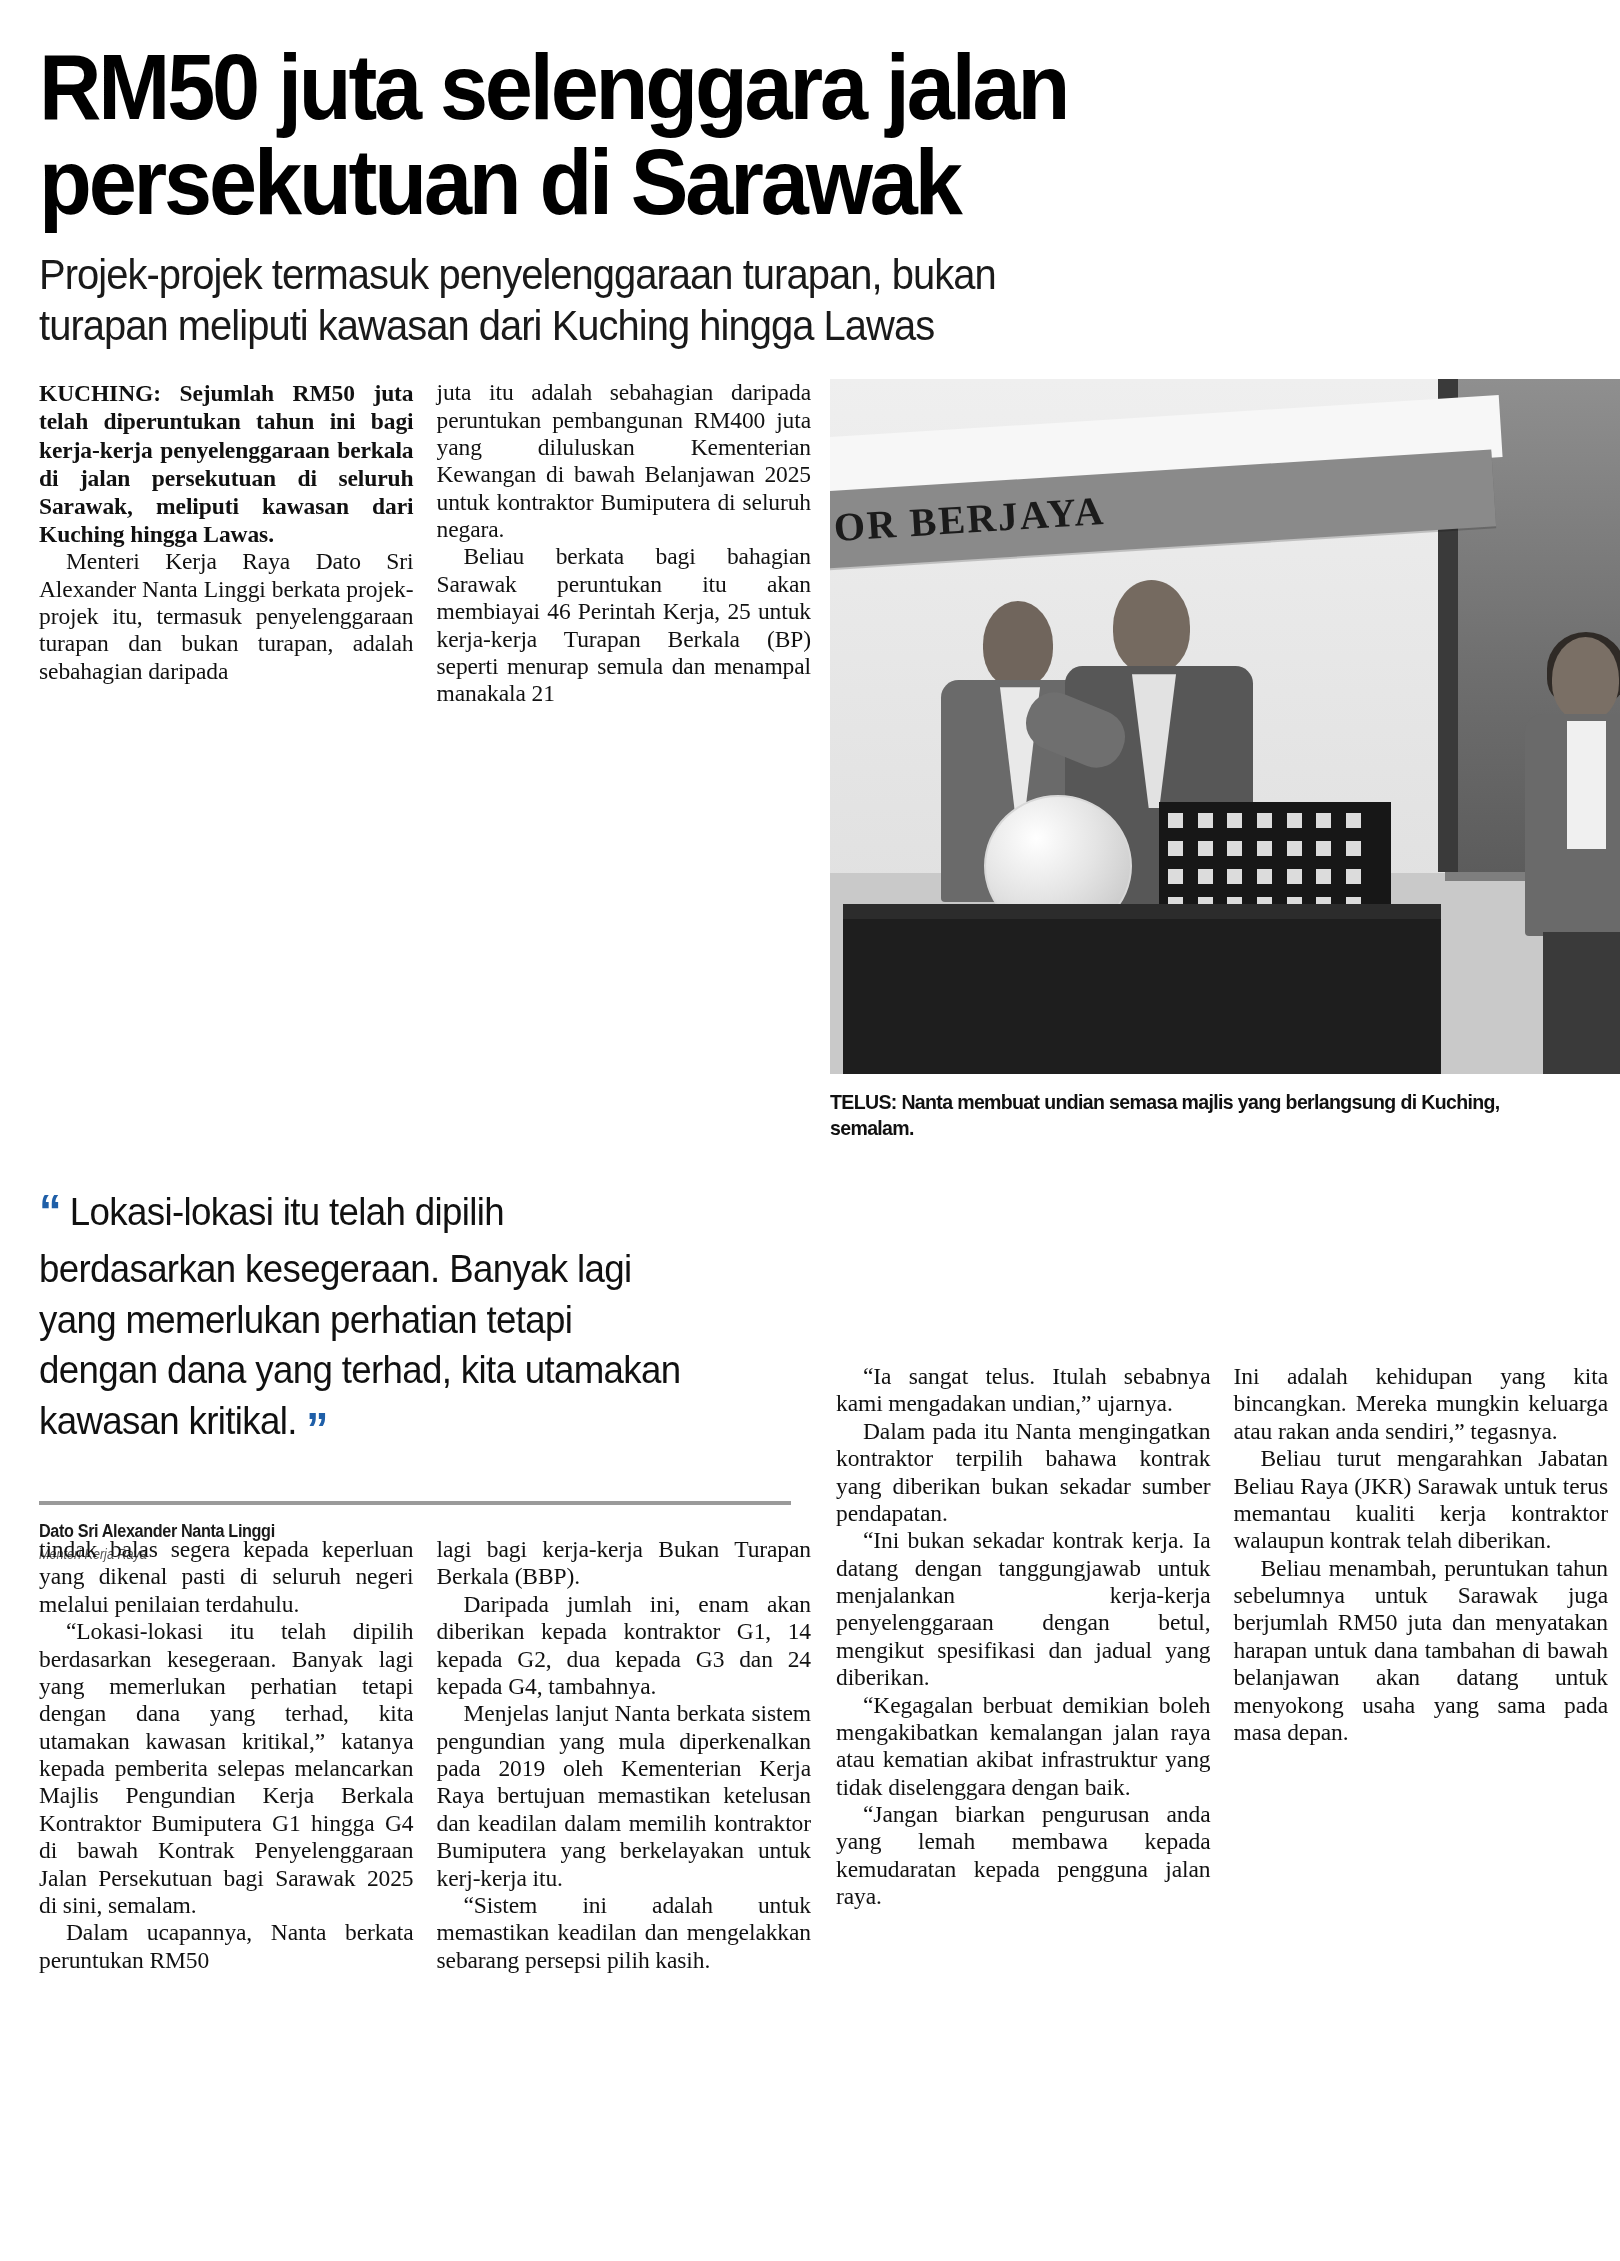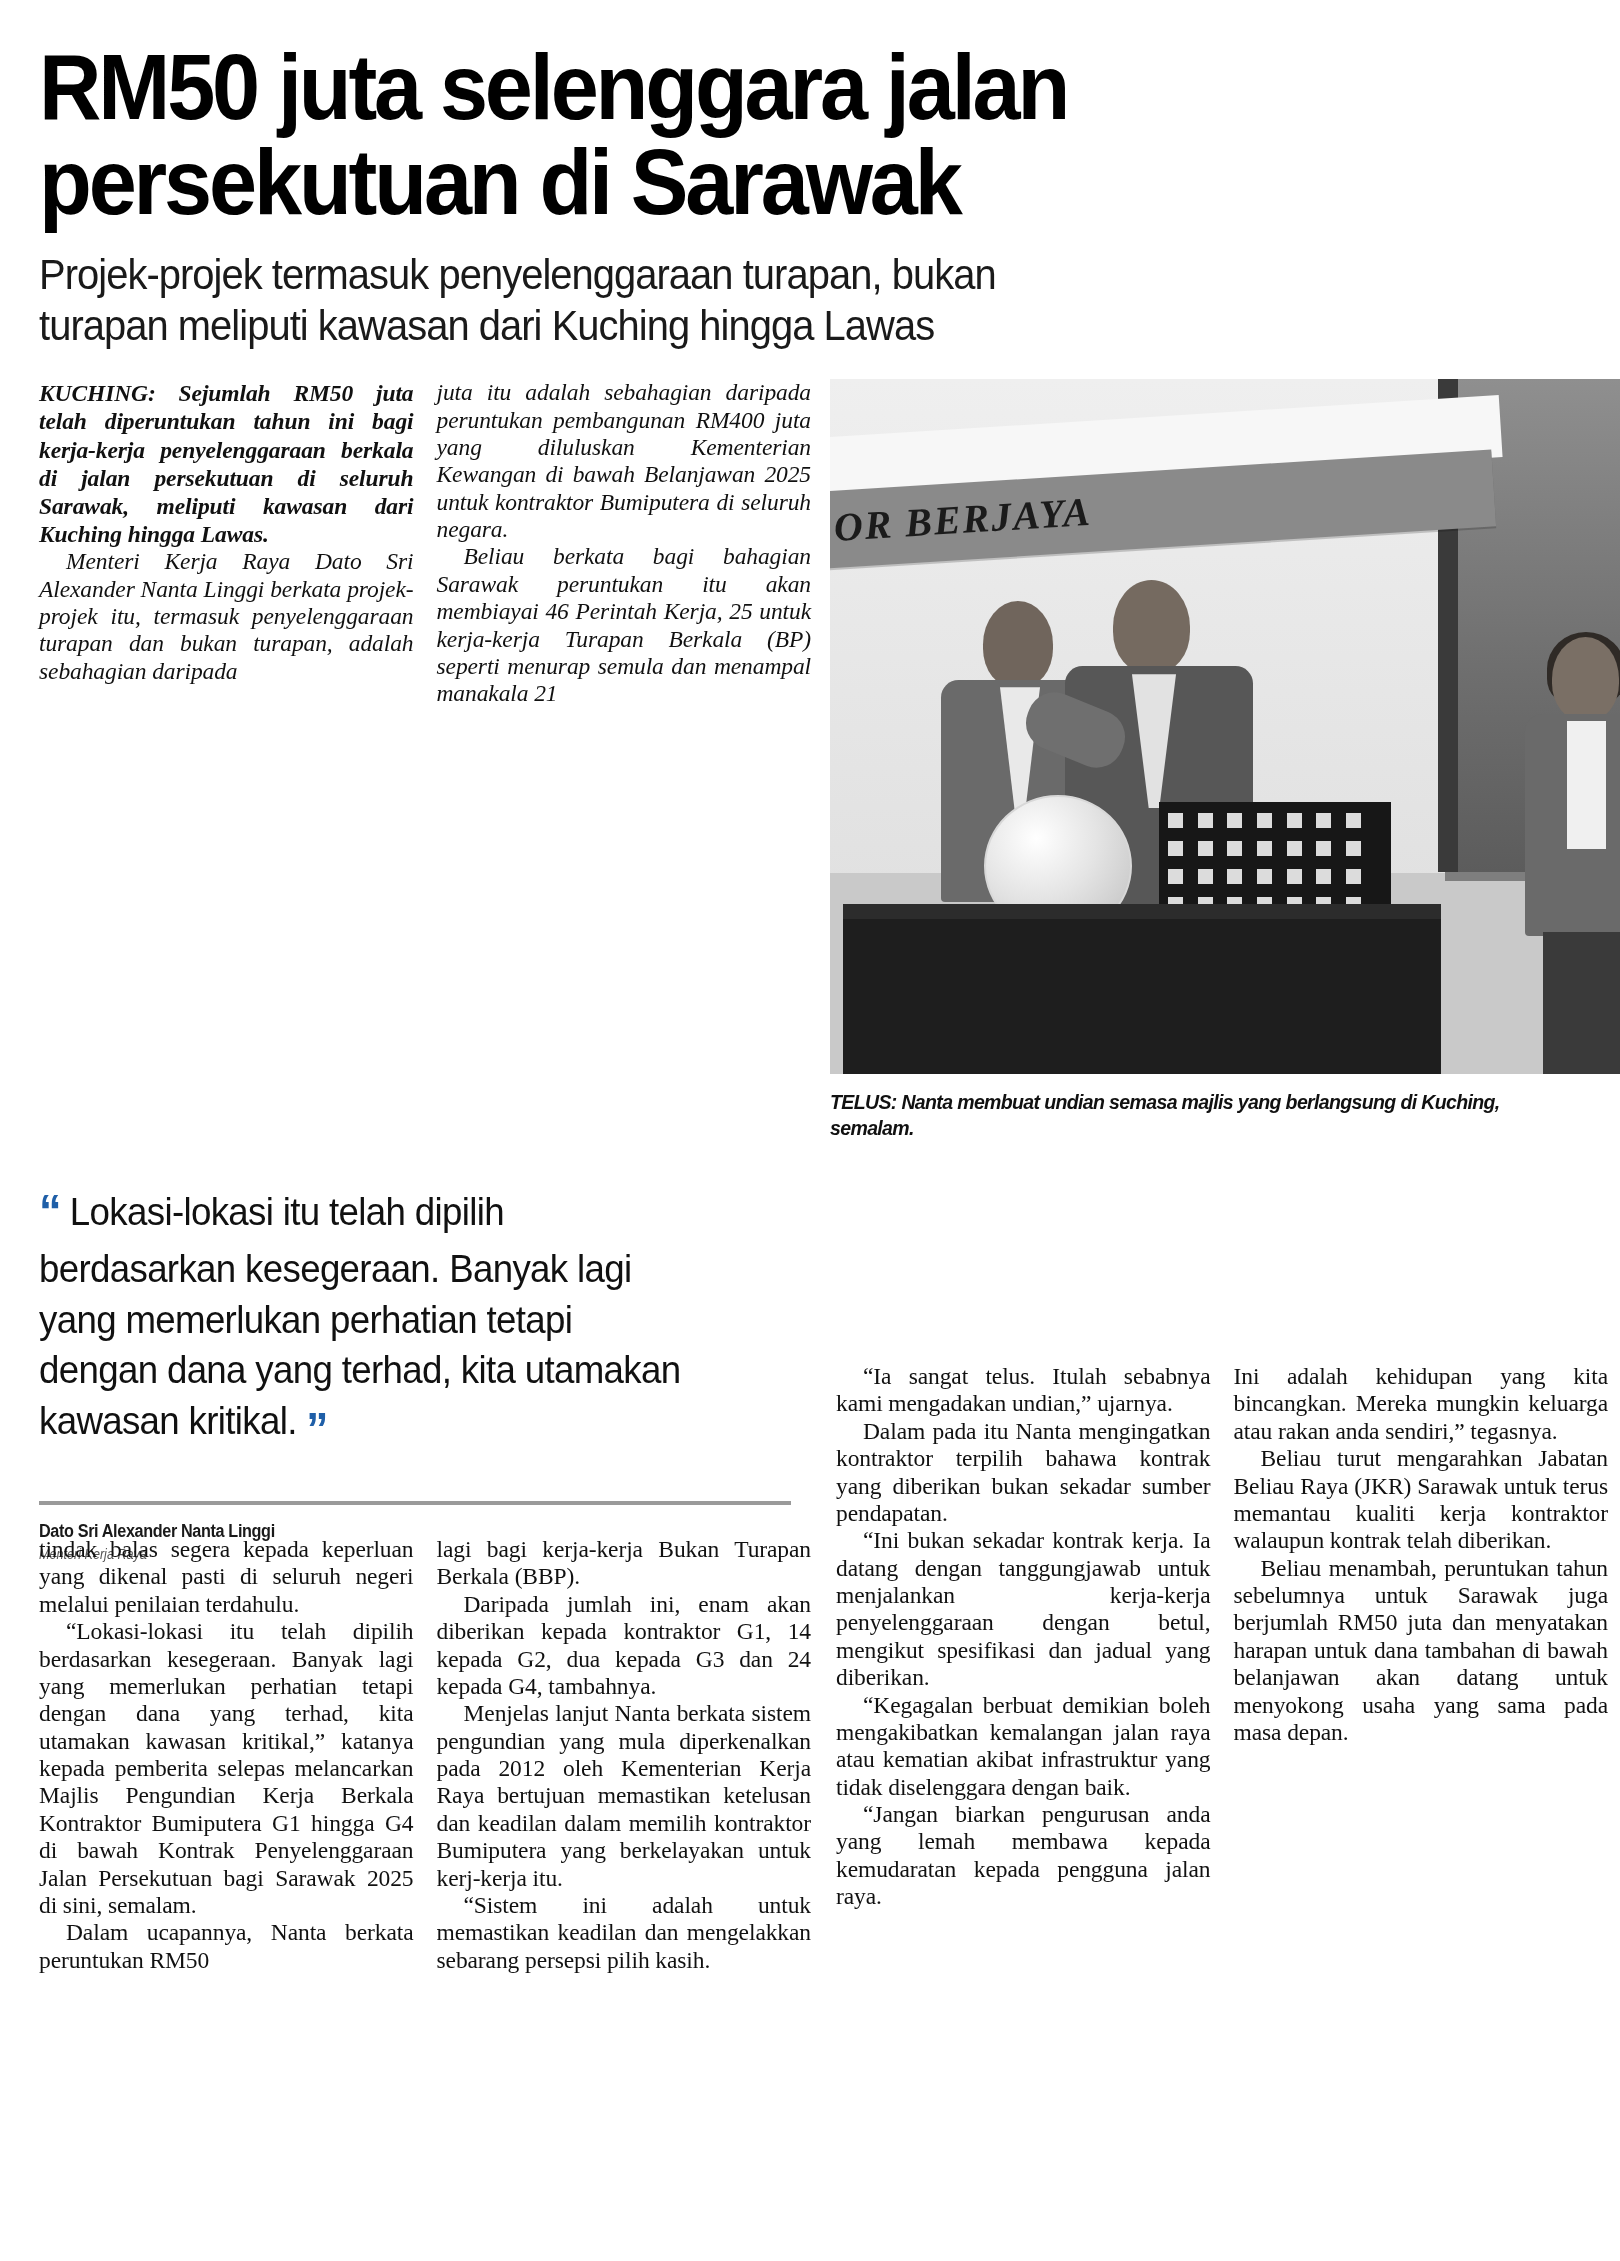--- a/index.html
+++ b/index.html
@@ -32,21 +32,21 @@
     line-height:1.22;
     letter-spacing:-1px;
     color:#1a1a1a;
     margin:19px 0 0 0;
     transform:scaleX(0.95);
     transform-origin:left top;
     white-space:pre-line;
   }
 
   
-  .top-block{display:flex;gap:19px;margin-top:28px;font-style:italic;}
+  .top-block{display:flex;gap:19px;margin-top:28px;}
   .top-cols{display:flex;gap:23px;width:772px;}
   .col{width:375px;}
   .photo-wrap{width:796px;}
 
   p.body{
     font-family:"Liberation Serif", serif;
     font-size:23.5px;
     line-height:1.165;
     text-align:justify;
     margin:0;
@@ -282,19 +282,19 @@
 
   <div class="left-stack">
     <div class="bcol">
       <p class="body noind">tindak balas segera kepada keperluan yang dikenal pasti di seluruh negeri melalui penilaian terdahulu.</p>
       <p class="body">“Lokasi-lokasi itu telah dipilih berdasarkan kesegeraan. Banyak lagi yang memerlukan perhatian tetapi dengan dana yang terhad, kita utamakan kawasan kritikal,” katanya kepada pemberita selepas melancarkan Majlis Pengundian Kerja Berkala Kontraktor Bumiputera G1 hingga G4 di bawah Kontrak Penyelenggaraan Jalan Persekutuan bagi Sarawak 2025 di sini, semalam.</p>
       <p class="body">Dalam ucapannya, Nanta berkata peruntukan RM50</p>
     </div>
     <div class="bcol">
       <p class="body noind">lagi bagi kerja-kerja Bukan Turapan Berkala (BBP).</p>
       <p class="body">Daripada jumlah ini, enam akan diberikan kepada kontraktor G1, 14 kepada G2, dua kepada G3 dan 24 kepada G4, tambahnya.</p>
-      <p class="body">Menjelas lanjut Nanta berkata sistem pengundian yang mula diperkenalkan pada 2012 oleh Kementerian Kerja Raya bertujuan memastikan ketelusan dan keadilan dalam memilih kontraktor Bumiputera yang berkelayakan untuk kerj-kerja itu.</p>
+      <p class="body">Menjelas lanjut Nanta berkata sistem pengundian yang mula diperkenalkan pada 2019 oleh Kementerian Kerja Raya bertujuan memastikan ketelusan dan keadilan dalam memilih kontraktor Bumiputera yang berkelayakan untuk kerj-kerja itu.</p>
       <p class="body">“Sistem ini adalah untuk memastikan keadilan dan mengelakkan sebarang persepsi pilih kasih.</p>
     </div>
   </div>
 
 </div>
 
 
 </body></html>

